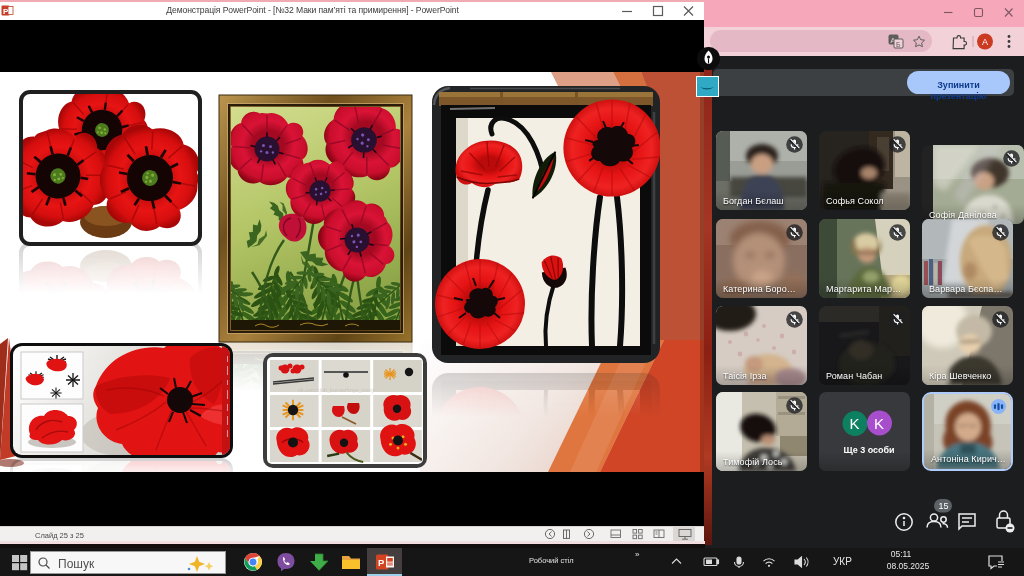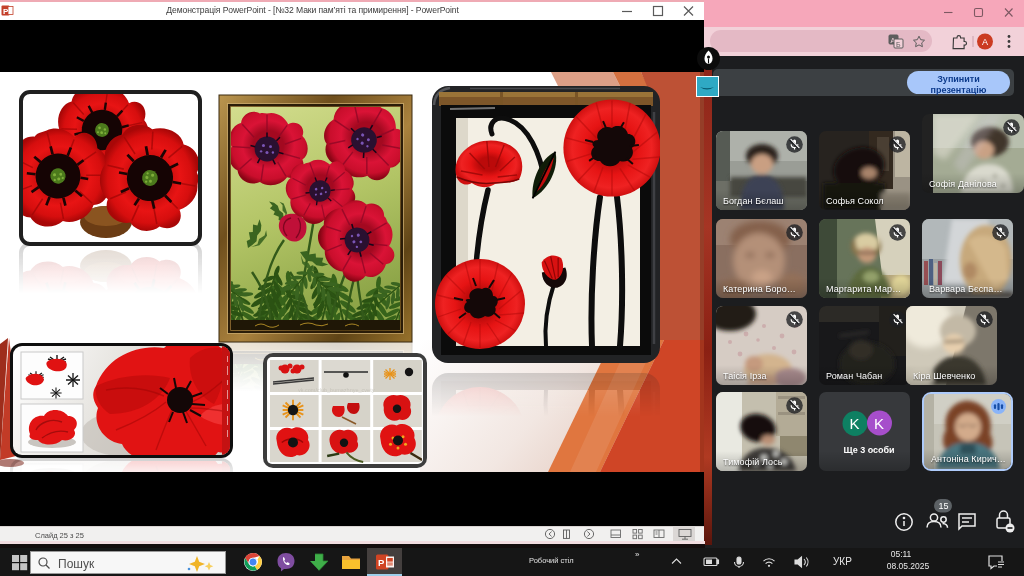--- a/index.html
+++ b/index.html
@@ -641,21 +641,21 @@
   <div class="abs" style="left:0;top:56px;width:8px;height:489px;background:linear-gradient(#8c2418,#a53524 35%,#8a2013 60%,#b03a22 82%,#5a150c);"></div>
 
   <svg class="abs" style="left:-8px;top:46px;" width="25" height="25" viewBox="0 0 25 25">
     <circle cx="12.5" cy="12.5" r="11.5" fill="#0c0c0c"></circle>
     <path d="M12.5 4.5 C15.2 7.2 16.5 10 16.5 12.6 C16.5 15.8 14.6 18 12.5 18 C10.4 18 8.5 15.8 8.5 12.6 C8.5 10 9.8 7.2 12.5 4.5 Z" fill="#fff"></path>
     <circle cx="12.5" cy="11" r="1.5" fill="#0c0c0c"></circle>
     <line x1="12.5" y1="12.5" x2="12.5" y2="17.5" stroke="#0c0c0c" stroke-width="1.1"></line>
   </svg>
 
   <div class="abs" style="left:9px;top:69px;width:301px;height:27px;background:#3c4043;border-radius:5px;"></div>
-  <div class="abs" style="left:203px;top:71px;width:103px;height:23px;background:#a8c7fa;border-radius:12px;text-align:center;color:#0d3b8c;font-size:9px;font-weight:bold;line-height:10.5px;padding-top:3px;box-sizing:border-box;">Зупинити<br>презентацію</div>
+  <div class="abs" style="left:203px;top:71px;width:103px;height:23px;background:#a8c7fa;border-radius:12px;text-align:center;color:#0d3b8c;font-size:9px;font-weight:bold;line-height:10.5px;padding-top:9px;box-sizing:border-box;">Зупинити<br>презентацію</div>
 
   <div class="abs" style="left:-8px;top:76px;width:23px;height:21px;background:#2fa9c4;border:1.5px solid #fff;box-sizing:border-box;">
     <svg width="20" height="18" viewBox="0 0 20 18">
         <path d="M3 10 Q10 15 17 10 Q10 12.5 3 10Z" fill="#075a70"></path>
       </svg>
   </div>
 
   <svg width="0" height="0" style="position:absolute">
     <defs>
       <filter id="b2" x="-30%" y="-30%" width="160%" height="160%">
@@ -708,21 +708,21 @@
         <rect x="4" y="52" width="62" height="27" fill="#17130f"></rect>
         <rect x="62" y="62" width="29" height="17" fill="#8a8273"></rect>
       </g>
     </svg>
     <div class="nm">Софья Сокол</div>
     <svg class="mut" width="19" height="19">
         <use href="#micoff"></use>
       </svg>
   </div>
 
-  <div class="tile" style="left:218px;top:114px;padding-left:11px;">
+  <div class="tile" style="left:218px;top:145px;padding-left:11px;">
     <svg width="91" height="79">
       <rect width="91" height="79" fill="#a4ab94"></rect>
       <rect width="91" height="34" fill="#b8bfae"></rect>
       <g filter="url(#b2)">
         <ellipse cx="57" cy="28" rx="19" ry="15" fill="#40342a"></ellipse>
         <ellipse cx="51" cy="36" rx="10" ry="9" fill="#c9a184"></ellipse>
         <path d="M28,79 C30,60 40,50 56,50 C72,50 80,62 80,79 Z" fill="#d9d9cd"></path>
         <circle cx="62" cy="62" r="2" fill="#9a9a8a"></circle>
           <circle cx="50" cy="68" r="2" fill="#9a9a8a"></circle>
           <circle cx="70" cy="72" r="2" fill="#9a9a8a"></circle>
@@ -840,21 +840,21 @@
         <ellipse cx="42" cy="44" rx="12" ry="10" fill="#322e28"></ellipse>
         <path d="M20,30 L50,26" stroke="#3a3833" stroke-width="2"></path>
       </g>
     </svg>
     <div class="nm">Роман Чабан</div>
     <svg class="mut" width="19" height="19">
         <use href="#micoff"></use>
       </svg>
   </div>
 
-  <div class="tile" style="left:202px;top:306px;">
+  <div class="tile" style="left:218px;top:306px;">
     <svg width="91" height="79">
       <rect width="91" height="79" fill="#7d776b"></rect>
       <polygon points="0,0 60,0 40,79 0,79" fill="#cfc9b9"></polygon>
       <circle cx="20" cy="16" r="26" fill="#efeadb" filter="url(#b3)"></circle>
       <g filter="url(#b2)">
         <ellipse cx="52" cy="25" rx="18" ry="16" fill="#c3b9a6"></ellipse>
         <ellipse cx="48" cy="38" rx="11" ry="10" fill="#e7cfae"></ellipse>
         <path d="M38,36 L58,35" stroke="#5a5346" stroke-width="1.8"></path>
         <path d="M22,79 C26,60 36,50 52,50 C68,50 78,62 80,79 Z" fill="#3b382f"></path>
         <ellipse cx="14" cy="72" rx="14" ry="9" fill="#d8d2c0"></ellipse>

